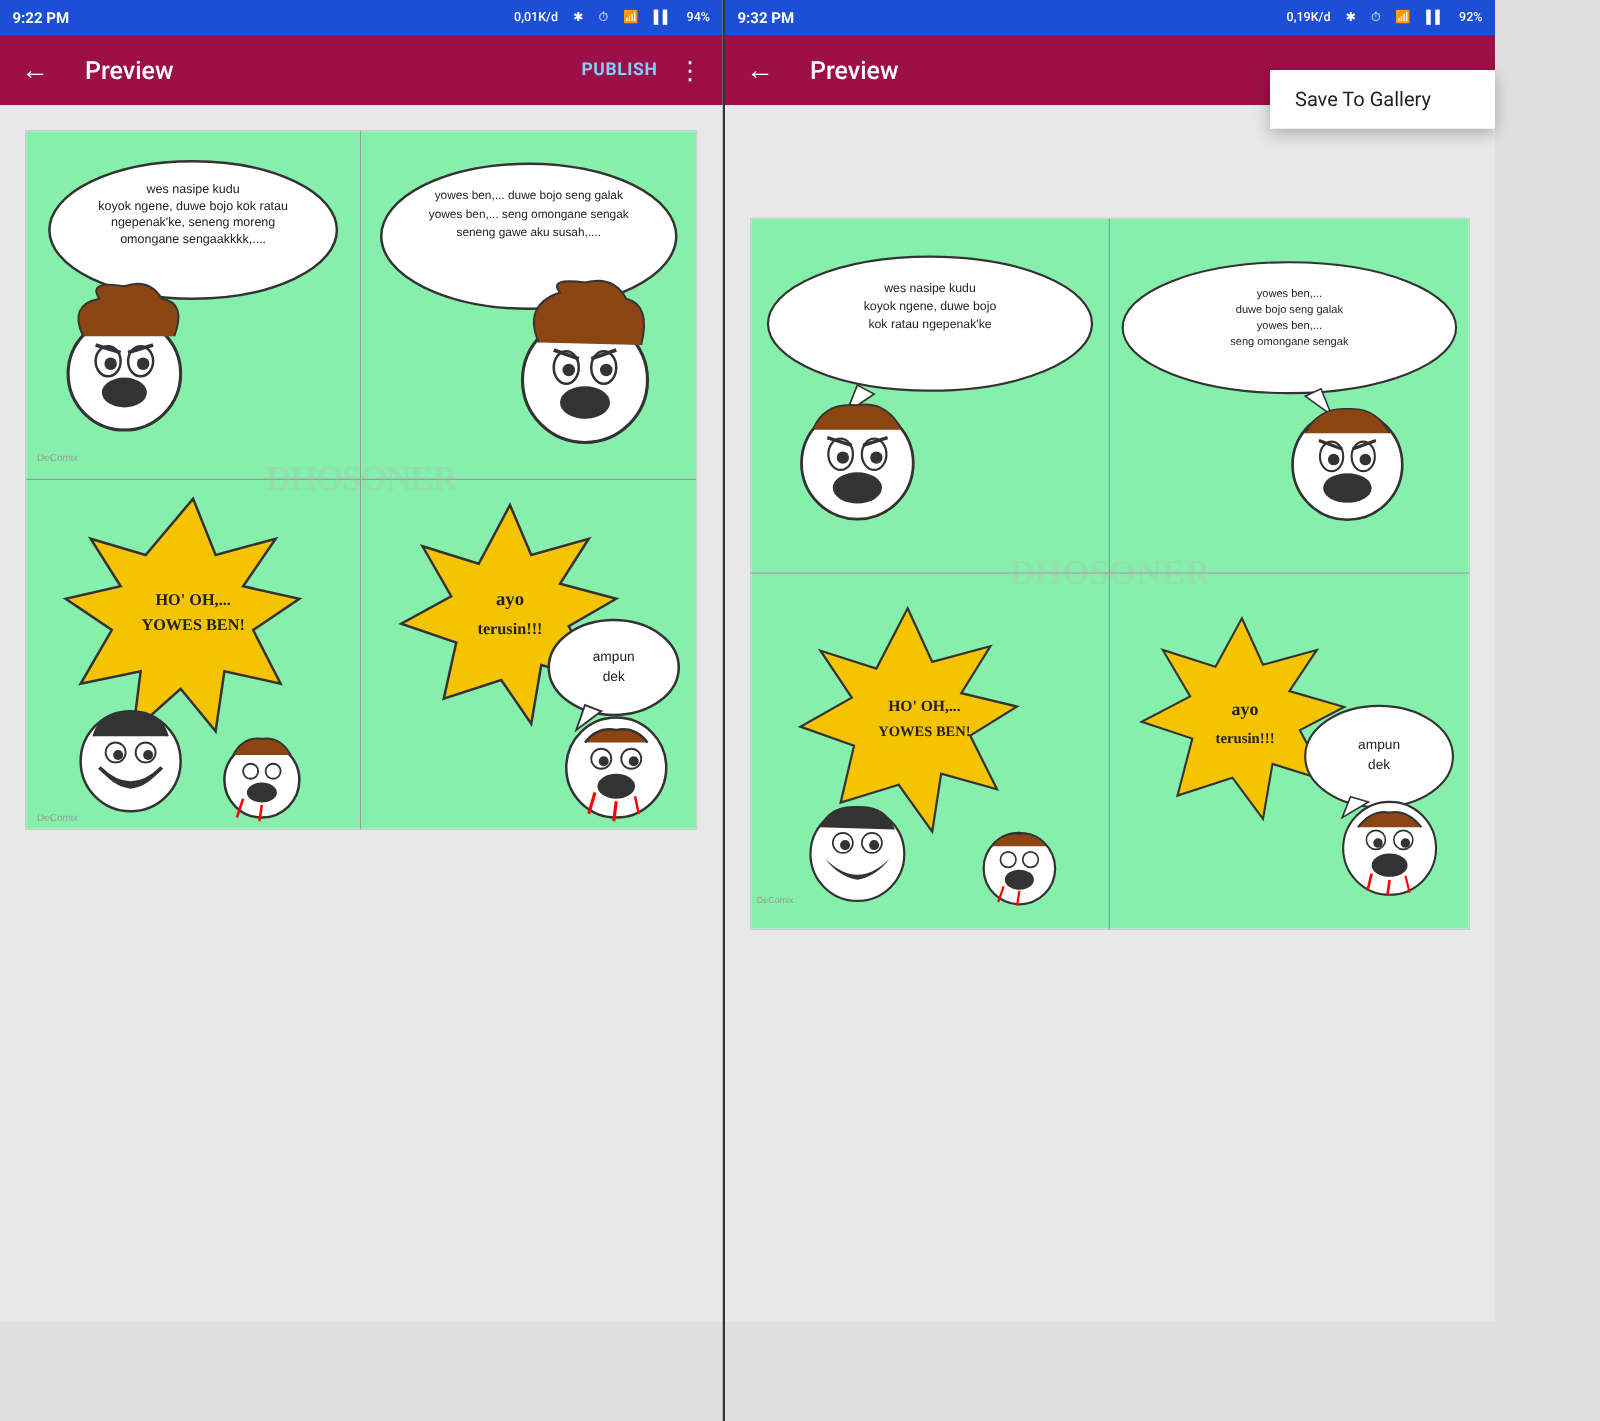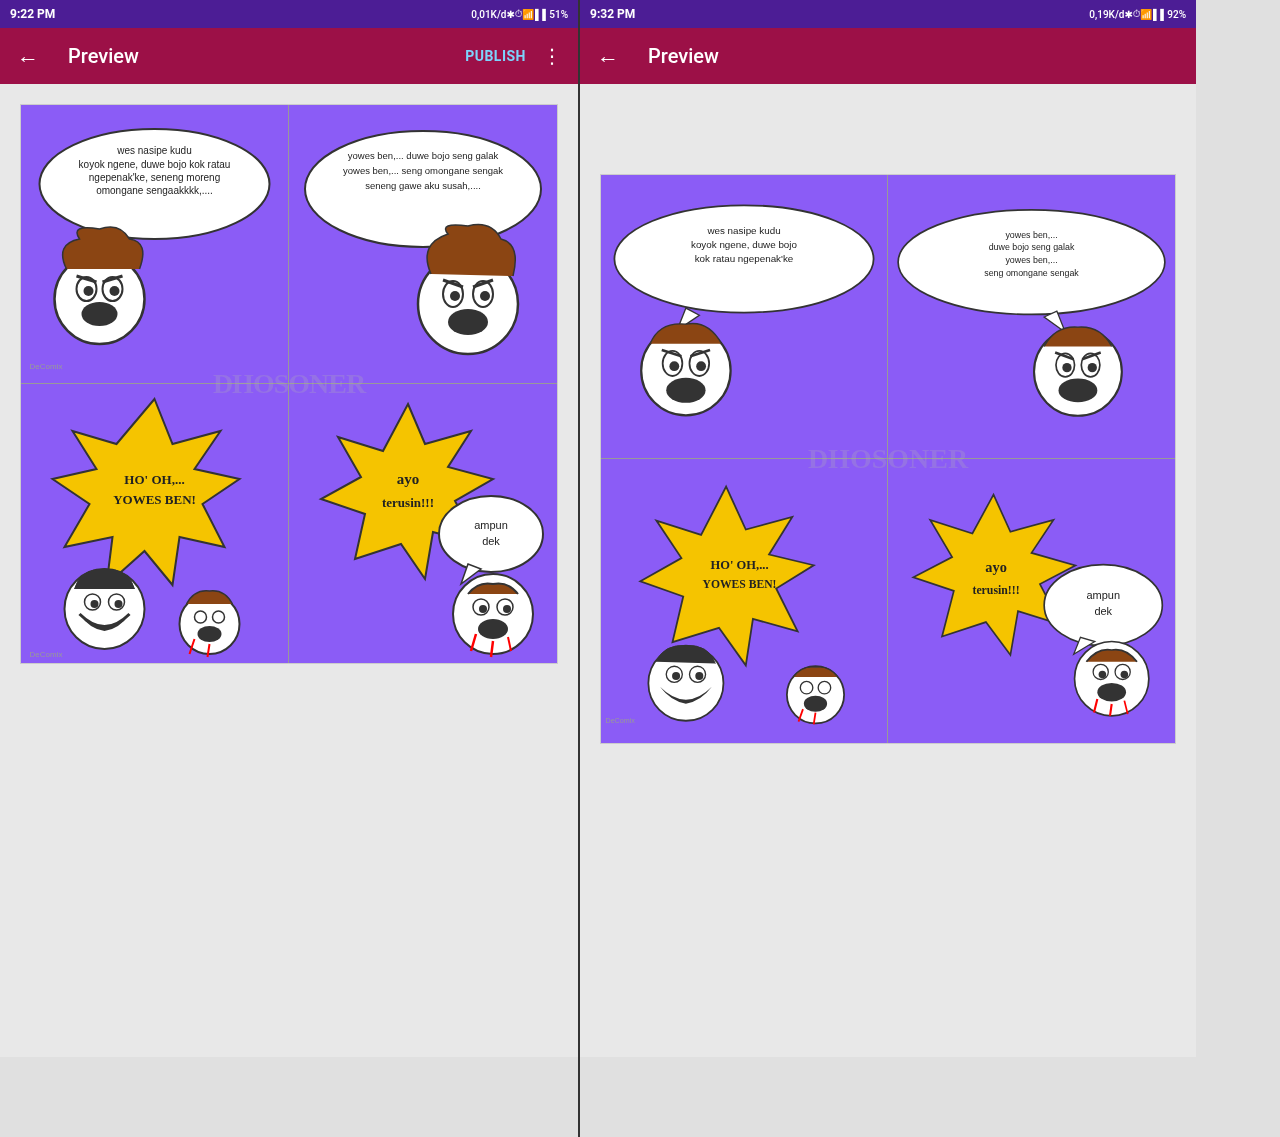--- a/index.html
+++ b/index.html
@@ -21,30 +21,30 @@
       height: 1137px;
       display: flex;
       flex-direction: column;
       background: #f5f5f5;
       position: relative;
     }
 
     
     .status-bar {
       height: 28px;
-      background: #4c1d95;
+      background: #1d4ed8;
       display: flex;
       align-items: center;
       padding: 0 10px;
       color: white;
       font-size: 11px;
       font-weight: 500;
     }
     .status-bar .time { font-weight: 700; font-size: 12px; }
-    .status-bar .icons { margin-left: auto; display: flex; gap: 0; align-items: center; font-size: 10px; }
+    .status-bar .icons { margin-left: auto; display: flex; gap: 12px; align-items: center; font-size: 10px; }
 
     
     .app-bar {
       height: 56px;
       background: #9c1047;
       display: flex;
       align-items: center;
       padding: 0 8px;
       color: white;
       position: relative;
@@ -110,21 +110,21 @@
 
     
     .bottom-bar {
       height: 80px;
       background: #e0e0e0;
     }
 
     
     .panel-cell {
       position: relative;
-      background: #8b5cf6;
+      background: #86efac;
       overflow: hidden;
       display: flex;
       align-items: center;
       justify-content: center;
     }
 
     .cell-top-left { border-right: 1.5px solid #999; border-bottom: 1.5px solid #999; }
 
   </style>
 </head>
@@ -133,21 +133,21 @@
 <div class="left-panel">
 
   <div class="status-bar">
     <span class="time">9:22 PM</span>
     <div class="icons">
       <span style="font-size:10px">0,01K/d</span>
       <span>✱</span>
       <span>⏱</span>
       <span>📶</span>
       <span>▌▌</span>
-      <span>51%</span>
+      <span>94%</span>
     </div>
   </div>
 
   <div class="app-bar">
     <div class="back-btn">
       <span>←</span>
     </div>
     <span class="title">Preview</span>
     <span class="publish-btn">PUBLISH</span>
     <div class="more-btn">
@@ -287,20 +287,23 @@
     </div>
   </div>
 
   <div class="app-bar">
     <div class="back-btn">
       <span>←</span>
     </div>
     <span class="title">Preview</span>
   </div>
 
+  <div class="dropdown-menu">
+    <span class="dropdown-item">Save To Gallery</span>
+  </div>
 
   <div class="content-area" style="padding-top: 90px;">
 
     <div style="width:100%; height:570px; display:grid; grid-template-columns:1fr 1fr; grid-template-rows:1fr 1fr; background:white; border:1px solid #ccc; position:relative;">
 
       <div style="font-size:28px; font-family: Arial Black; color:rgba(180,180,180,0.25); position:absolute; top:50%; left:50%; transform:translate(-50%,-50%); z-index:10; white-space:nowrap; pointer-events:none; font-weight:900;">DHOSONER</div>
 
       <div class="panel-cell cell-top-left">
         <svg width="100%" height="280" viewBox="0 0 320 280" xmlns="http://www.w3.org/2000/svg">
           <ellipse cx="160" cy="75" rx="145" ry="60" fill="white" stroke="#333" stroke-width="2"></ellipse>

